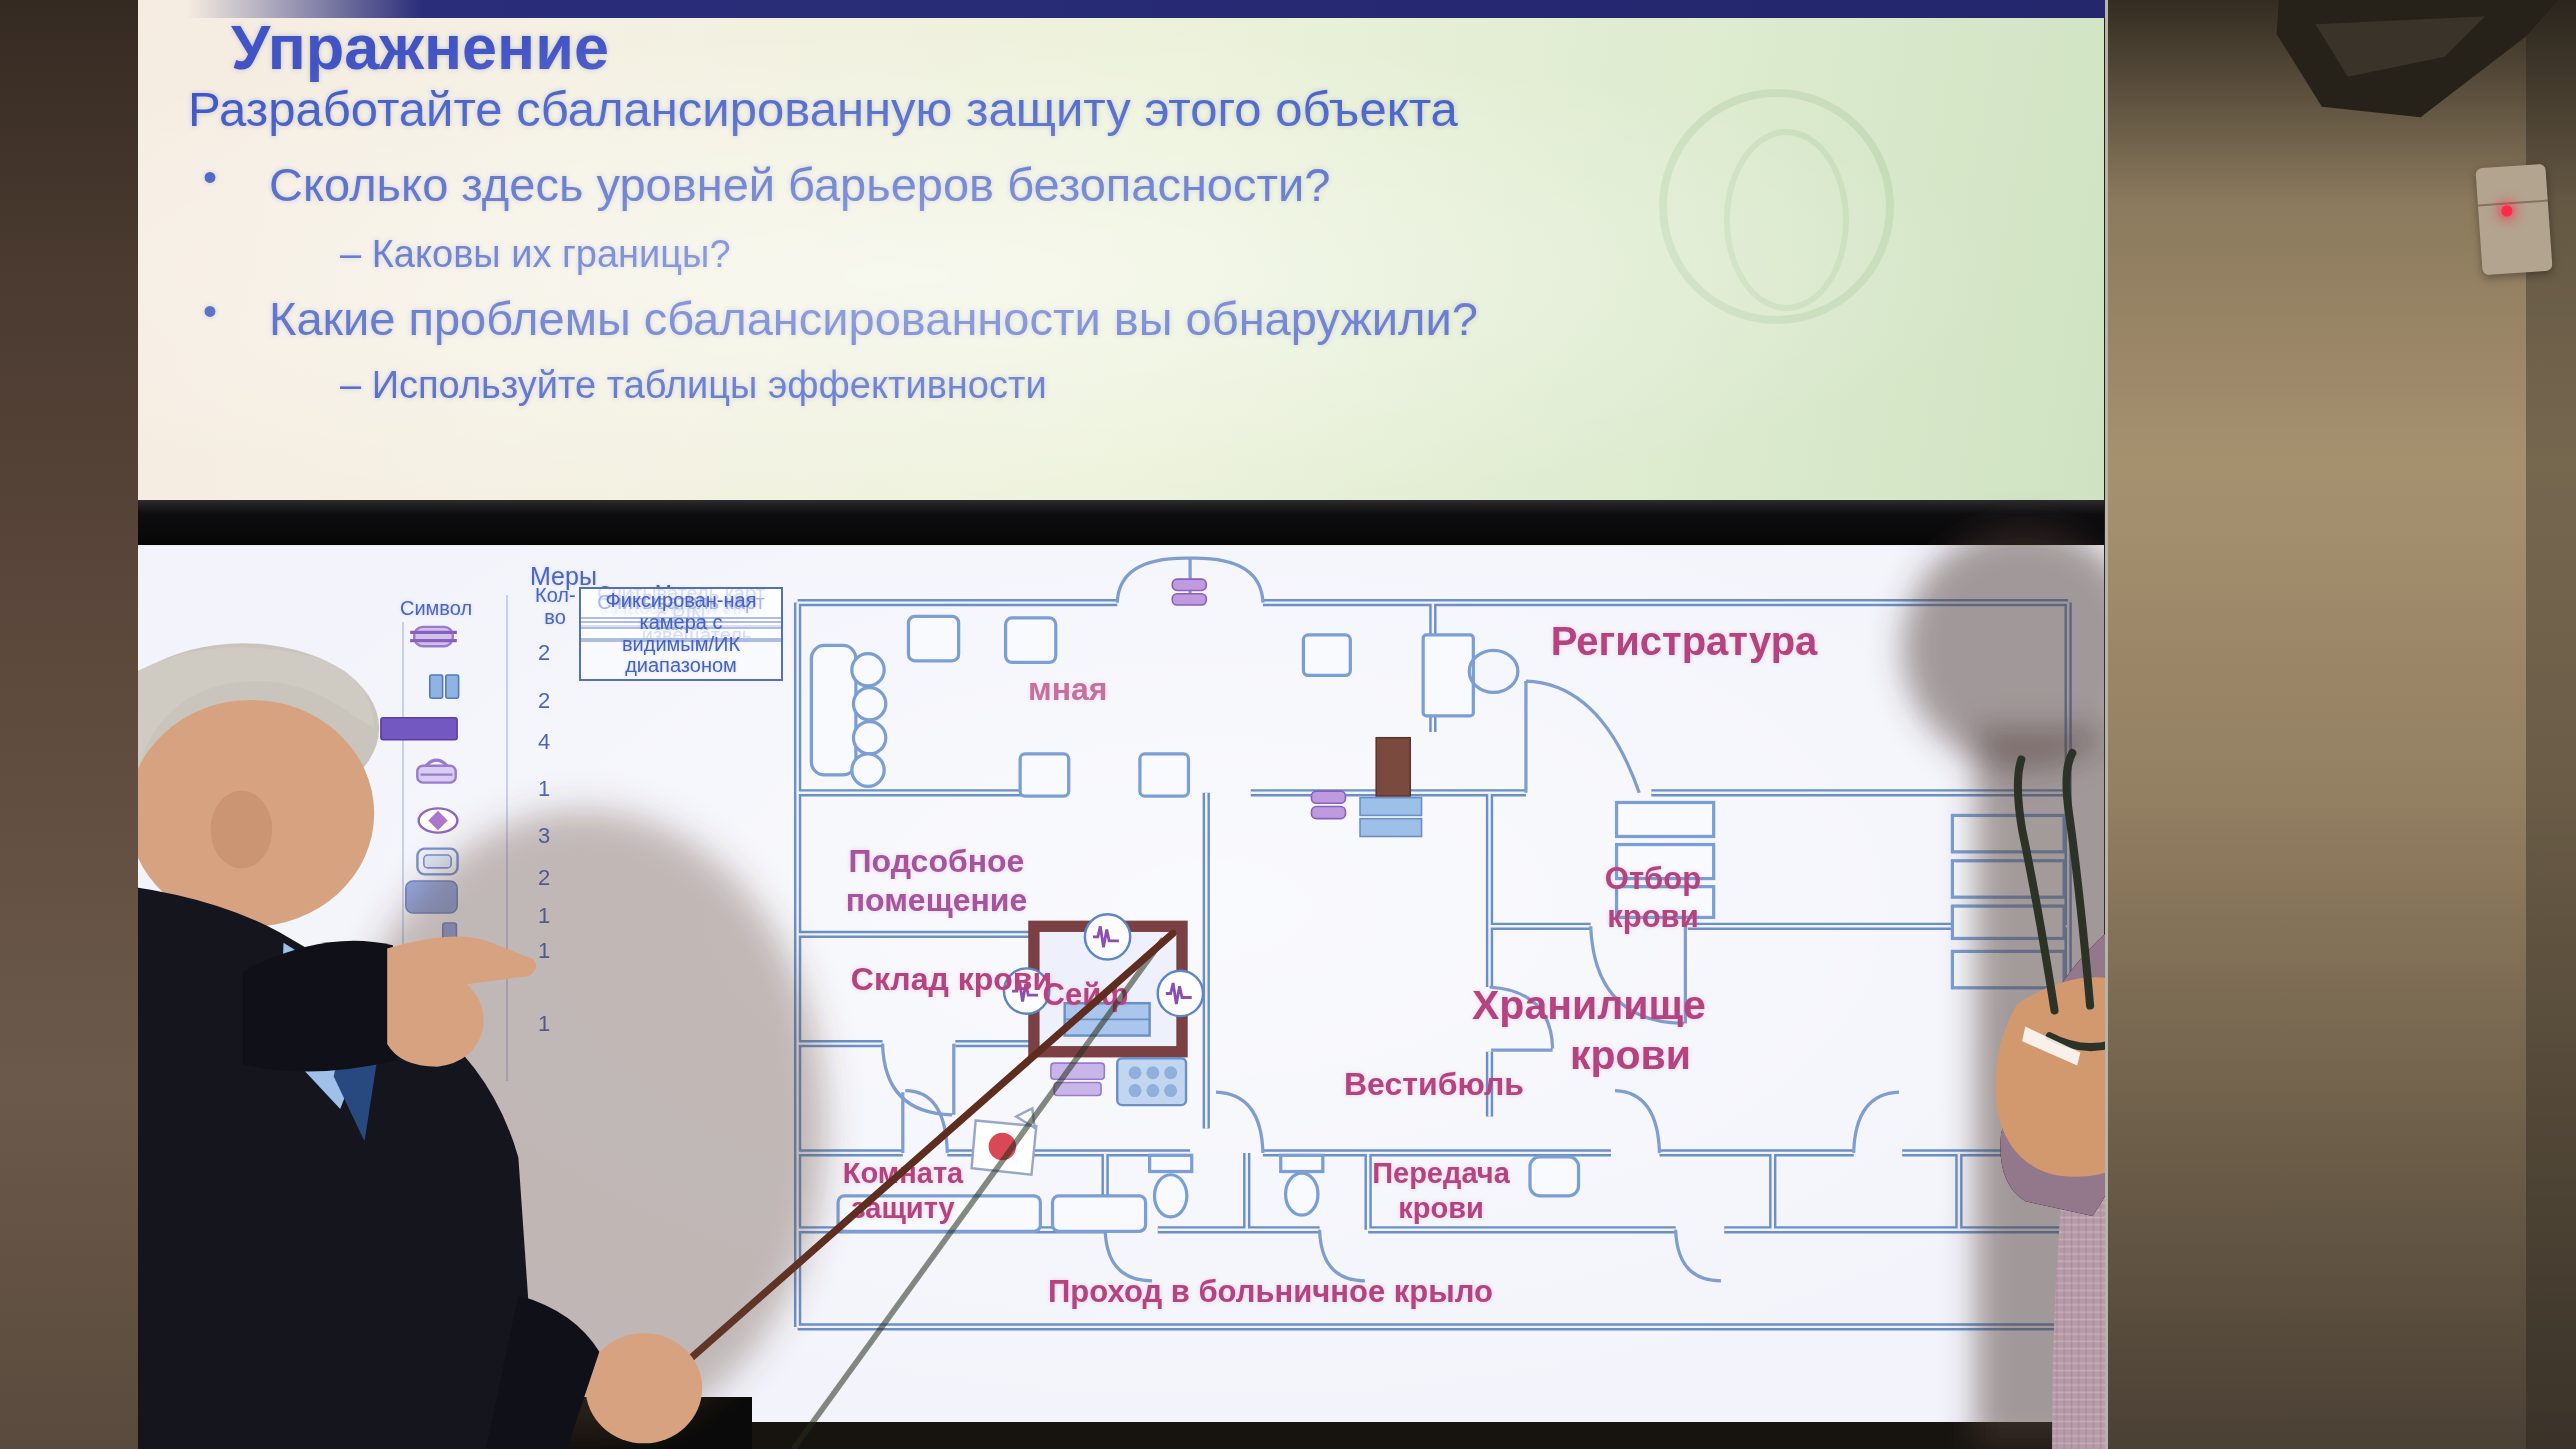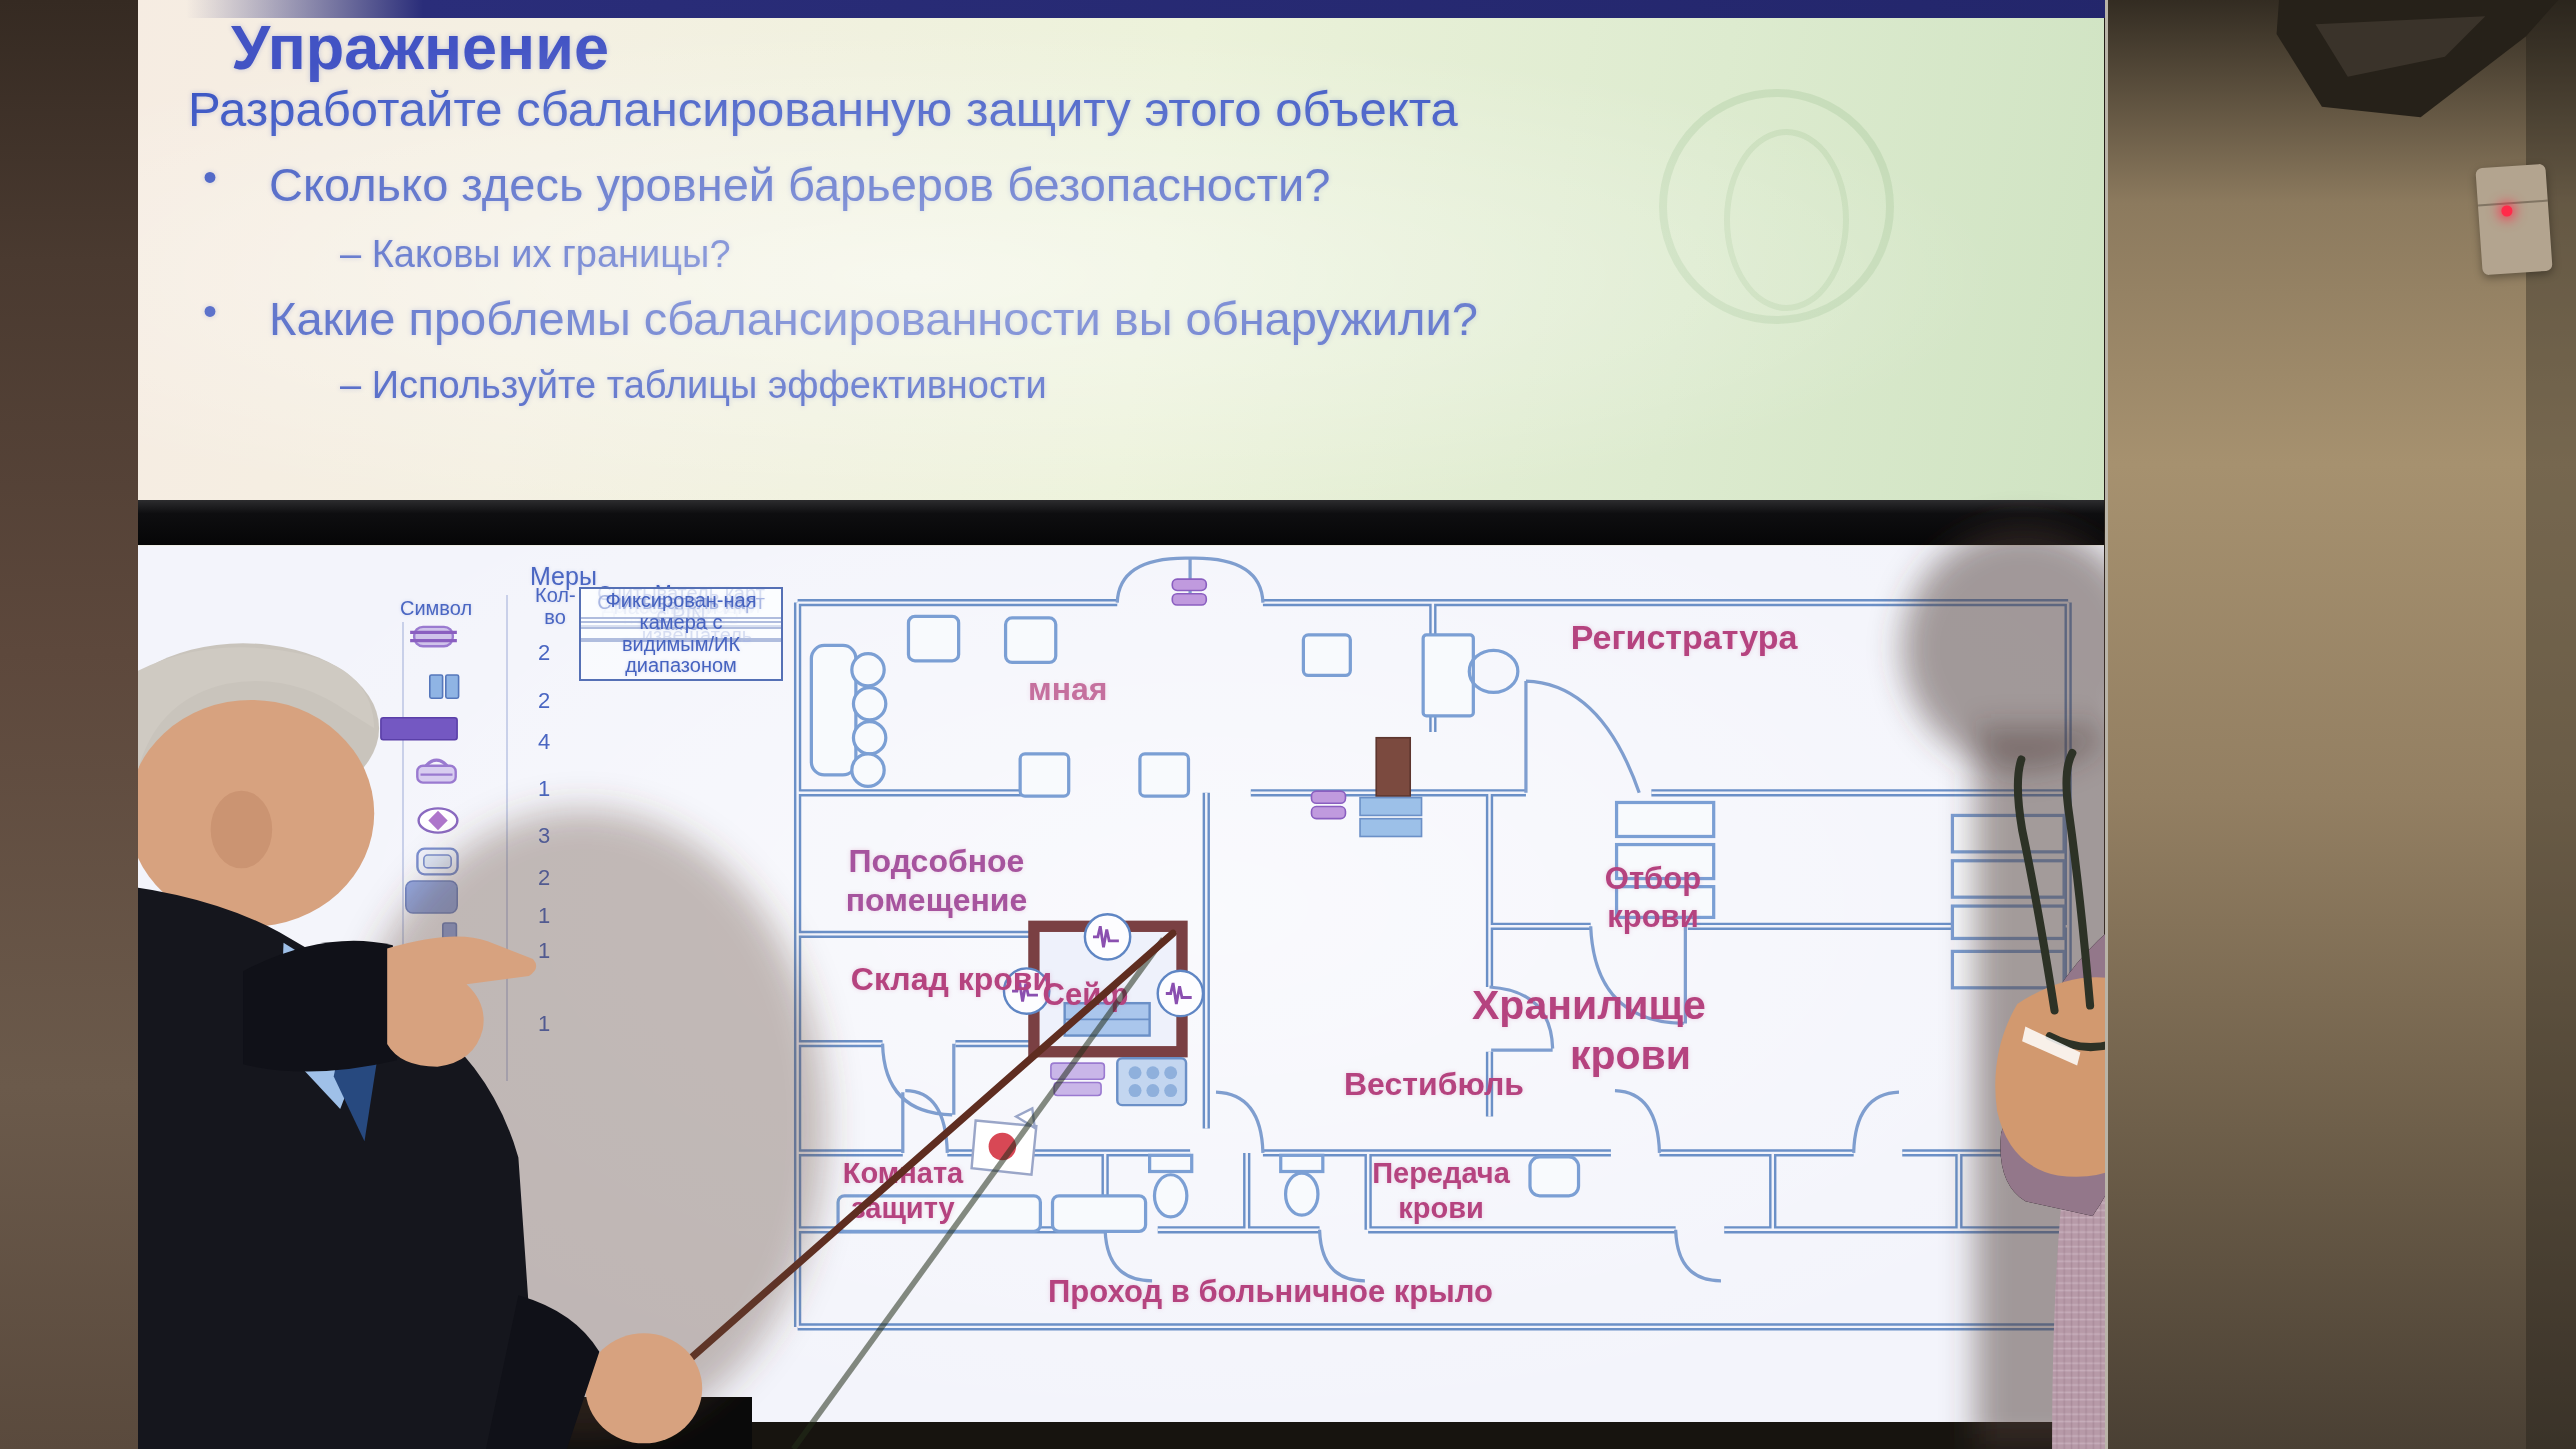--- a/index.html
+++ b/index.html
@@ -50,21 +50,21 @@
     font-size:20px;line-height:1.08;color:#4663c0;background:rgba(252,253,255,.55);
     white-space:pre-line;text-shadow:0 0 3.2px rgba(90,110,200,.25);}
   .grid-v{width:1.6px;background:rgba(120,140,200,.35);}
   .qty{width:36px;text-align:center;font-size:22px;color:#4a66c2;}
   .sym{display:flex;align-items:center;justify-content:center;}
 
   
   .room-label{color:#b5437f;font-weight:bold;text-align:center;white-space:pre-line;
     line-height:1.22;text-shadow:0 0 4px rgba(200,90,150,.25);}
   .lbl-reception{left:1028px;top:670px;font-size:32px;opacity:.75;}
-  .lbl-registry{left:1530px;top:617px;font-size:34px;width:308px;}
+  .lbl-registry{left:1530px;top:617px;font-size:40px;width:308px;}
   .lbl-utility{left:797px;top:842px;font-size:32px;width:279px;color:#a6549e;}
   .lbl-blood-draw{left:1566px;top:860px;font-size:31px;width:174px;}
   .lbl-blood-store{left:822px;top:960px;font-size:32px;width:259px;}
   .lbl-safe{left:1041px;top:976px;font-size:31px;width:89px;}
   .lbl-vault{left:1472px;top:980px;font-size:41px;width:219px;text-align:right;}
   .lbl-vestibule{left:1344px;top:1065px;font-size:32px;width:162px;}
   .lbl-rest{left:816px;top:1156px;font-size:29px;width:174px;}
   .lbl-transfer{left:1350px;top:1156px;font-size:29px;width:182px;}
   .lbl-corridor{left:1044px;top:1273px;font-size:31px;width:453px;}
 

